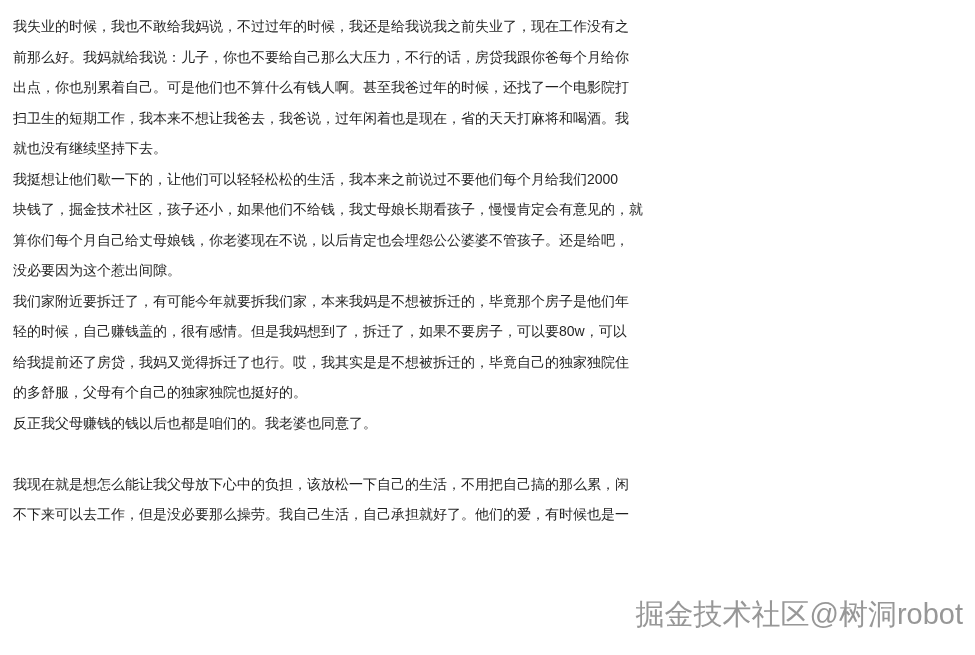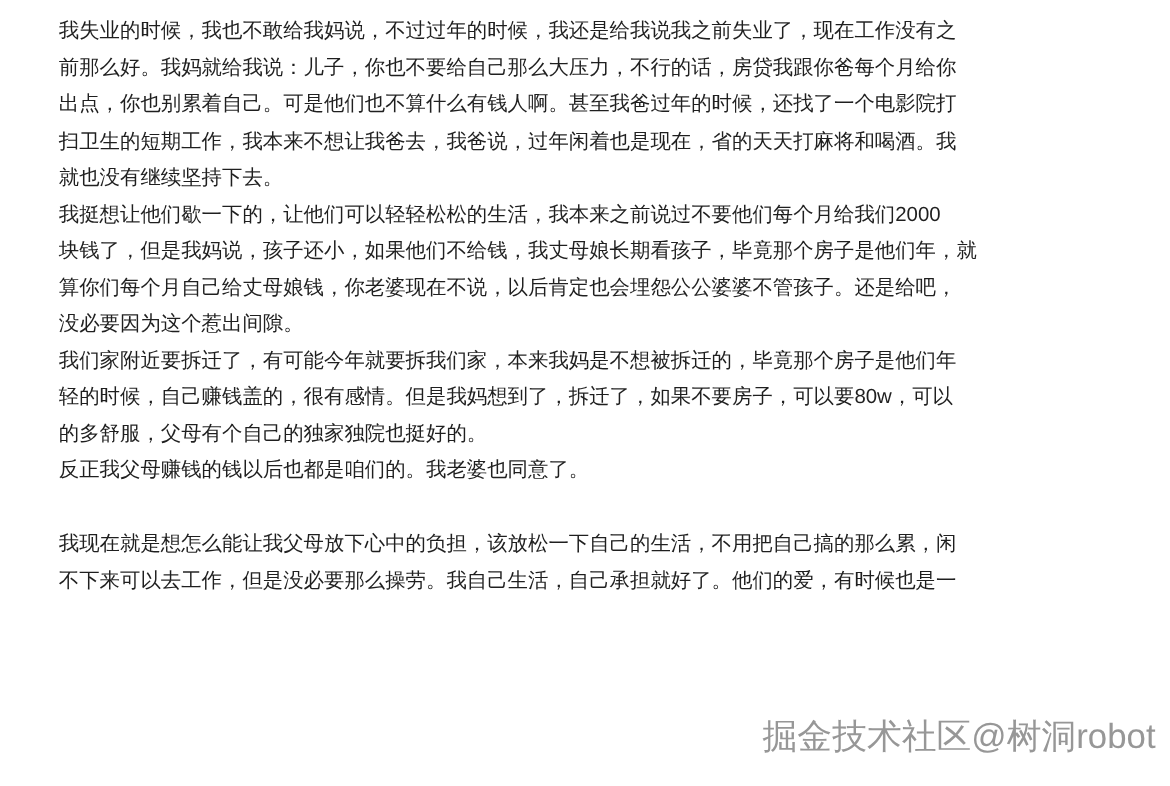--- a/index.html
+++ b/index.html
@@ -14,27 +14,26 @@
     overflow: hidden;
     font-family: "Liberation Sans", "DejaVu Sans", sans-serif;
   }
   .article {
     position: absolute;
     left: 13px;
     top: 11px;
     right: 10px;
   }
   .line {
-    font-size: 17px;
+    font-size: 14px;
     line-height: 30.5px;
     height: 30.5px;
     white-space: nowrap;
     color: #1f1f1f;
     font-weight: 400;
-    margin-left: 36px;
   }
   .watermark-box {
     position: absolute;
     top: 593px;
     right: 6px;
     background: rgba(255, 255, 255, 0.72);
     padding: 3px 6px;
   }
   .watermark-text {
     font-size: 29px;
@@ -47,25 +46,26 @@
 </head>
 <body>
 
 <div class="article">
   <div class="line">我失业的时候，我也不敢给我妈说，不过过年的时候，我还是给我说我之前失业了，现在工作没有之</div>
   <div class="line">前那么好。我妈就给我说：儿子，你也不要给自己那么大压力，不行的话，房贷我跟你爸每个月给你</div>
   <div class="line">出点，你也别累着自己。可是他们也不算什么有钱人啊。甚至我爸过年的时候，还找了一个电影院打</div>
   <div class="line">扫卫生的短期工作，我本来不想让我爸去，我爸说，过年闲着也是现在，省的天天打麻将和喝酒。我</div>
   <div class="line">就也没有继续坚持下去。</div>
   <div class="line">我挺想让他们歇一下的，让他们可以轻轻松松的生活，我本来之前说过不要他们每个月给我们2000</div>
-  <div class="line">块钱了，但是我妈说，孩子还小，如果他们不给钱，我丈母娘长期看孩子，毕竟那个房子是他们年，就</div>
+  <div class="line">块钱了，掘金技术社区，孩子还小，如果他们不给钱，我丈母娘长期看孩子，慢慢肯定会有意见的，就</div>
   <div class="line">算你们每个月自己给丈母娘钱，你老婆现在不说，以后肯定也会埋怨公公婆婆不管孩子。还是给吧，</div>
   <div class="line">没必要因为这个惹出间隙。</div>
   <div class="line">我们家附近要拆迁了，有可能今年就要拆我们家，本来我妈是不想被拆迁的，毕竟那个房子是他们年</div>
   <div class="line">轻的时候，自己赚钱盖的，很有感情。但是我妈想到了，拆迁了，如果不要房子，可以要80w，可以</div>
+  <div class="line">给我提前还了房贷，我妈又觉得拆迁了也行。哎，我其实是是不想被拆迁的，毕竟自己的独家独院住</div>
   <div class="line">的多舒服，父母有个自己的独家独院也挺好的。</div>
   <div class="line">反正我父母赚钱的钱以后也都是咱们的。我老婆也同意了。</div>
   <div class="line"></div>
   <div class="line">我现在就是想怎么能让我父母放下心中的负担，该放松一下自己的生活，不用把自己搞的那么累，闲</div>
   <div class="line">不下来可以去工作，但是没必要那么操劳。我自己生活，自己承担就好了。他们的爱，有时候也是一</div>
 </div>
 
 <div class="watermark-box">
   <span class="watermark-text">掘金技术社区@树洞robot</span>
 </div>

